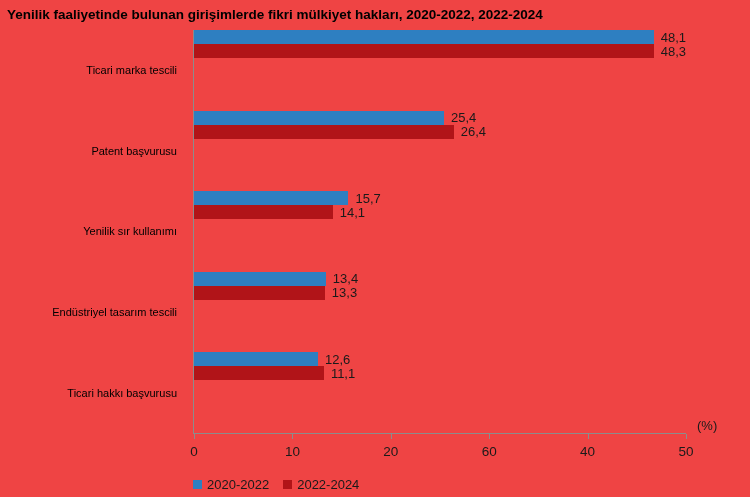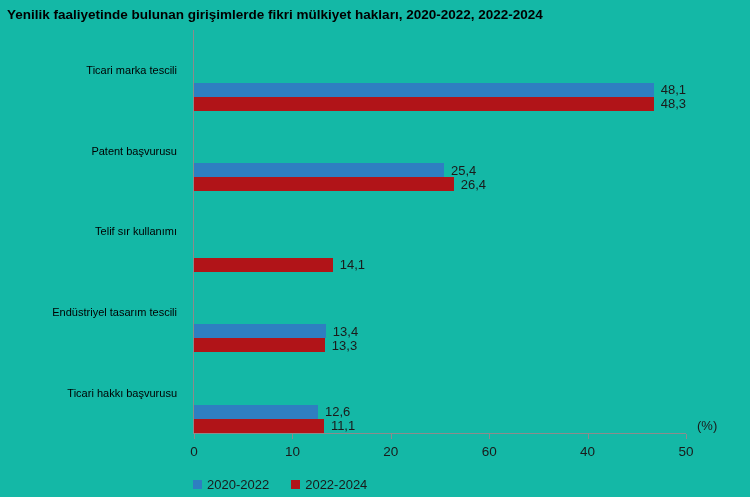--- a/index.html
+++ b/index.html
@@ -6,21 +6,21 @@
     margin: 0;
     padding: 0;
     background: #ffffff;
     font-family: "Liberation Sans", sans-serif;
     color: #1a1a1a;
   }
   .chart {
     position: relative;
     width: 750px;
     height: 497px;
-    background: #14b8a6;
+    background: #ef4444;
     overflow: hidden;
   }
   .chart-title {
     position: absolute;
     top: 7px;
     left: 7px;
     font-size: 13.5px;
     font-weight: bold;
     color: #000000;
     white-space: nowrap;
@@ -56,21 +56,21 @@
   .rows {
     position: absolute;
     left: 0; top: 0; right: 0; bottom: 0;
     display: flex;
     flex-direction: column;
   }
   .bar-group {
     flex: 1;
     display: flex;
     flex-direction: column;
-    justify-content: flex-end;
+    justify-content: flex-start;
   }
   .bar-line {
     display: flex;
     align-items: center;
     height: 14px;
   }
   .bar {
     height: 14px;
   }
   .val {
@@ -99,21 +99,21 @@
     top: 418px;
     font-size: 13px;
     color: #1a1a1a;
   }
   .legend {
     position: absolute;
     left: 193px;
     top: 477px;
     display: flex;
     align-items: center;
-    gap: 22px;
+    gap: 14px;
     font-size: 13px;
     color: #1a1a1a;
   }
   .legend-item {
     display: flex;
     align-items: center;
   }
   .swatch {
     width: 9px;
     height: 9px;
@@ -123,21 +123,21 @@
 </style>
 </head>
 <body>
 
 <div class="chart">
   <div class="chart-title">Yenilik faaliyetinde bulunan girişimlerde fikri mülkiyet hakları, 2020-2022, 2022-2024</div>
 
   <div class="cat-col">
       <div class="cat-cell">Ticari marka tescili</div>
       <div class="cat-cell">Patent başvurusu</div>
-      <div class="cat-cell">Telif sır kullanımı</div>
+      <div class="cat-cell">Yenilik sır kullanımı</div>
       <div class="cat-cell">Endüstriyel tasarım tescili</div>
       <div class="cat-cell">Ticari hakkı başvurusu</div>
     </div>
 
   <div class="plot">
     <div class="rows">
         <div class="bar-group">
           <div class="bar-line">
             <div class="bar" style="width: 96.2%; background: rgb(46, 127, 193);"></div>
             <span class="val">48,1</span>
@@ -151,20 +151,24 @@
           <div class="bar-line">
             <div class="bar" style="width: 50.8%; background: rgb(46, 127, 193);"></div>
             <span class="val">25,4</span>
           </div>
           <div class="bar-line">
             <div class="bar" style="width: 52.8%; background: rgb(177, 20, 24);"></div>
             <span class="val">26,4</span>
           </div>
         </div>
         <div class="bar-group">
+          <div class="bar-line">
+            <div class="bar" style="width: 31.4%; background: rgb(46, 127, 193);"></div>
+            <span class="val">15,7</span>
+          </div>
           <div class="bar-line">
             <div class="bar" style="width: 28.2%; background: rgb(177, 20, 24);"></div>
             <span class="val">14,1</span>
           </div>
         </div>
         <div class="bar-group">
           <div class="bar-line">
             <div class="bar" style="width: 26.8%; background: rgb(46, 127, 193);"></div>
             <span class="val">13,4</span>
           </div>

